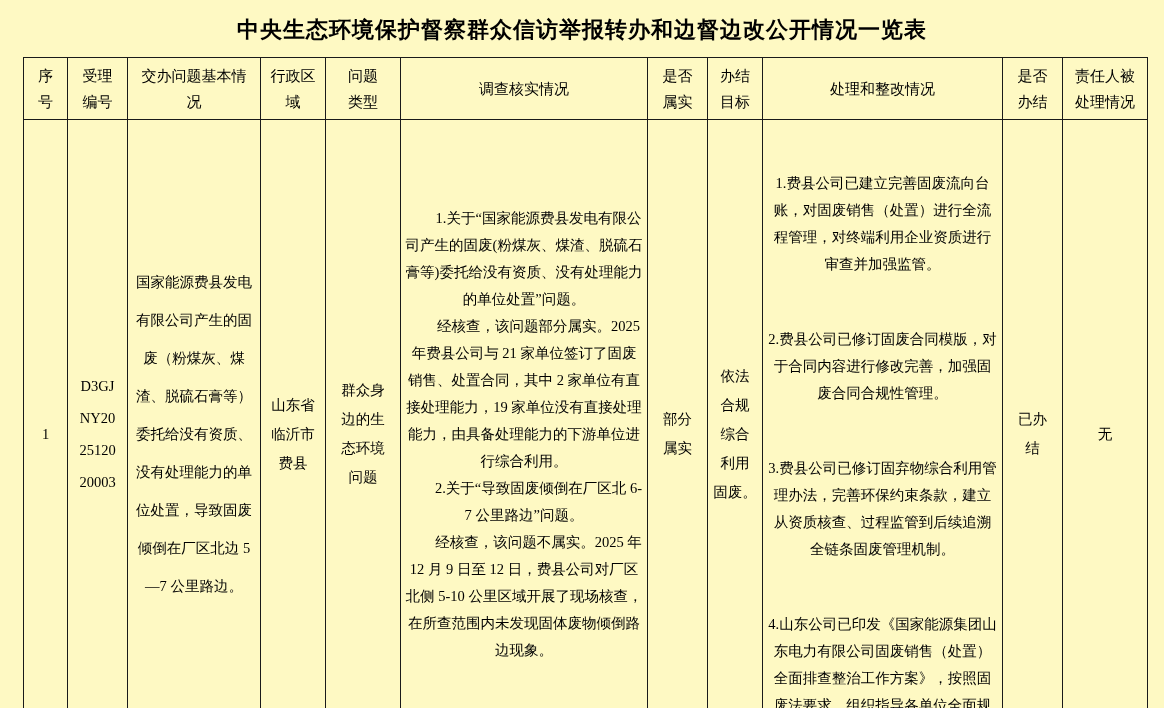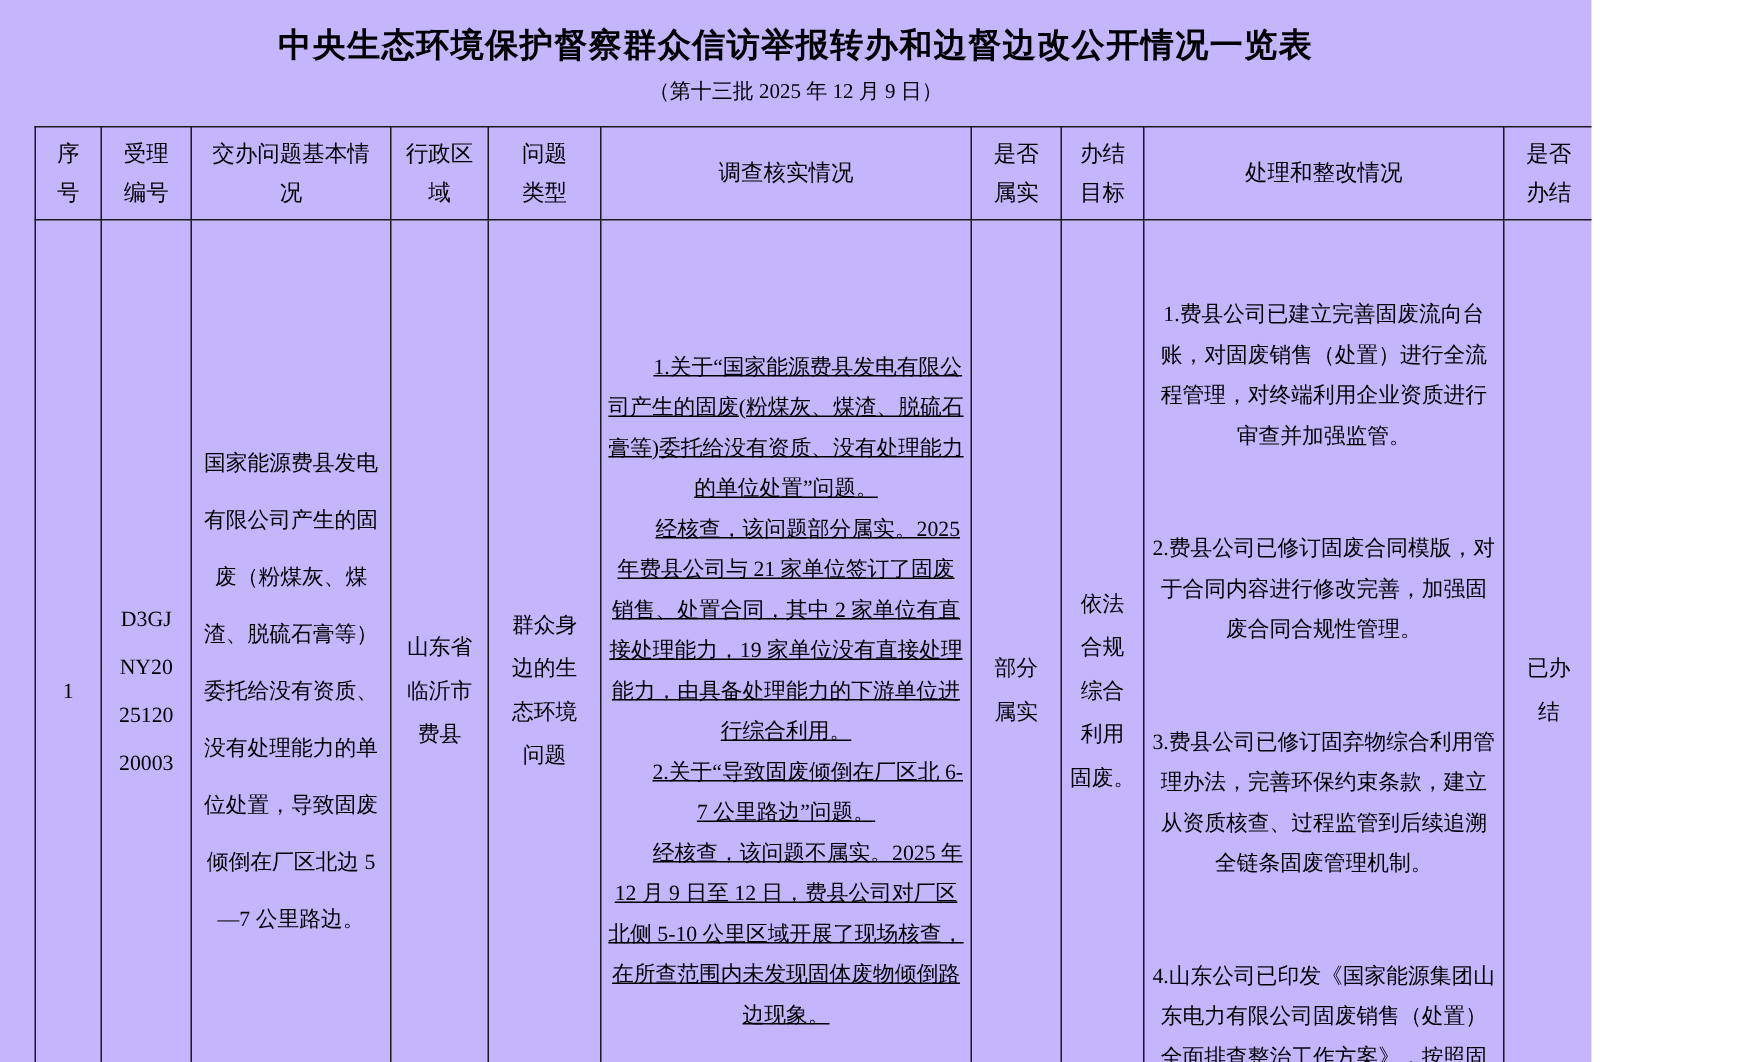--- a/index.html
+++ b/index.html
@@ -5,24 +5,24 @@
   html, body {
     margin: 0;
     padding: 0;
     background: #ffffff;
     width: 1164px;
     height: 708px;
     font-family: "Liberation Serif", "DejaVu Serif", serif;
     color: #000000;
   }
   .page {
-    width: 1061px;
+    width: 1164px;
     height: 708px;
     overflow: hidden;
-    background: #c4b5fd;
+    background: #fef9c3;
   }
   .doc-title {
     text-align: center;
     font-size: 22px;
     font-weight: bold;
     letter-spacing: 1px;
     padding-top: 16px;
     line-height: 28px;
   }
   .doc-subtitle {
@@ -81,30 +81,29 @@
     white-space: pre-line;
     line-height: 29px;
   }
   .cell-flow {
     padding: 3px 8px;
     line-height: 27px;
     text-align: justify;
     vertical-align: middle;
   }
   .cell-flow p { margin: 0; }
-  .cell-investigation p { text-indent: 2em; text-decoration: underline; }
+  .cell-investigation p { text-indent: 2em; }
   .cell-rectification p { text-indent: 0; margin-top: 48px; }
 </style>
 </head>
 <body>
 
 <div class="page">
 
   <div class="doc-title">中央生态环境保护督察群众信访举报转办和边督边改公开情况一览表</div>
-  <div class="doc-subtitle">（第十三批 2025 年 12 月 9 日）</div>
 
   <table class="report">
     <colgroup>
       <col style="width:44px">
       <col style="width:60px">
       <col style="width:133px">
       <col style="width:65px">
       <col style="width:75px">
       <col style="width:247px">
       <col style="width:60px">

